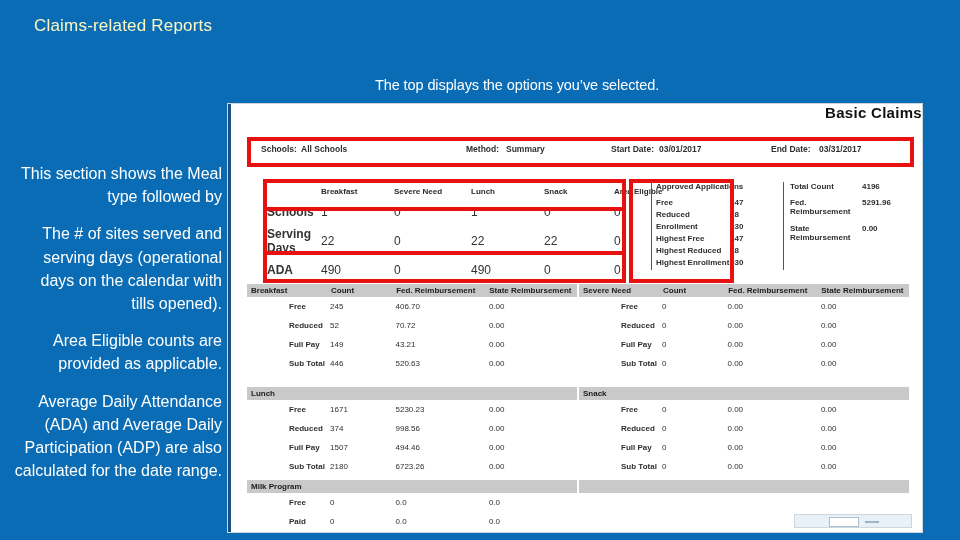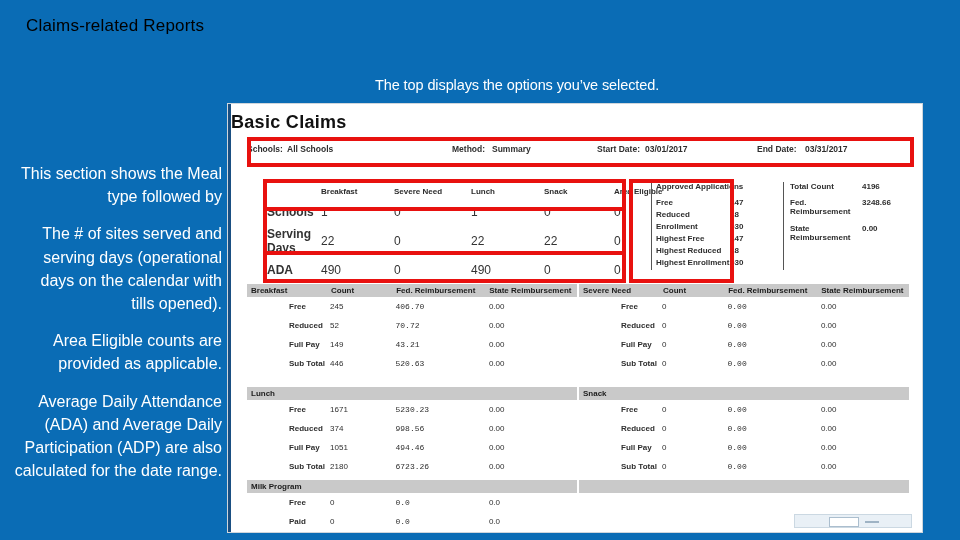--- a/index.html
+++ b/index.html
@@ -4,22 +4,22 @@
 <style>
   * { margin:0; padding:0; box-sizing:border-box; }
   html,body { width:960px; height:540px; overflow:hidden; }
   body {
     background:#0a6cb5;
     font-family:"Liberation Sans", sans-serif;
     position:relative;
   }
   
   #slide-title {
-    position:absolute; left:26px; top:16px;
-    font-size:17px; color:#000000; letter-spacing:.2px;
+    position:absolute; left:34px; top:16px;
+    font-size:17px; color:#fef9c3; letter-spacing:.2px;
     white-space:nowrap;
   }
   
   #headline {
     position:absolute; left:375px; top:77px;
     font-size:14.5px; color:#ffffff; white-space:nowrap;
     letter-spacing:-.1px;
   }
   
   #callouts {
@@ -33,36 +33,36 @@
   #report-panel {
     position:absolute; left:228px; top:104px;
     width:694px; height:428px;
     background:#ffffff;
     border-left:3px solid #1a4f82;
     box-shadow:0 0 0 1px #cfd6dc;
     overflow:hidden;
     font-family:"Liberation Sans", sans-serif;
   }
   #report-title {
-    text-align:left; font-size:18px; font-weight:bold;
-    color:#111; margin-top:8px; letter-spacing:.3px;
+    text-align:right; font-size:15px; font-weight:bold;
+    color:#111; letter-spacing:.3px;
   }
   
   .rpt { color:#3a3a3a; }
 
   
   .redbox { position:absolute; border:4px solid #e8110f; }
   #box-header   { left:16px;  top:33px;  width:667px; height:30px; }
   #box-meals    { left:32px;  top:75px;  width:363px; height:104px; }
   #box-grid1    { left:32px;  top:103px; width:363px; height:48px;  border-width:4px; }
   #box-area     { left:398px; top:75px;  width:105px; height:104px; }
 
   
   #hdr-row {
-    position:absolute; left:16px; top:40px; width:640px; height:16px;
+    position:absolute; left:30px; top:40px; width:640px; height:16px;
     font-size:8.5px; font-weight:bold; color:#2e2e2e;
   }
   #hdr-row span.lbl { position:absolute; }
   #hdr-row span.val { position:absolute; }
 
   
   #summary { position:absolute; left:36px; top:80px; width:470px; }
   #summary table { border-collapse:collapse; font-size:8px; }
   #summary th {
     font-weight:bold; color:#2c2c2c; padding:3px 0 5px 0;
@@ -99,21 +99,21 @@
     background:#c9c9c9; font-weight:bold; color:#1b1b1b;
     padding:2px 4px; display:flex;
   }
   .meal-head .mh-name { width:86px; }
   .meal-head .mh-c   { width:70px; }
   .meal-head .mh-f   { width:100px; }
   .meal-head .mh-s   { width:90px; }
   .meal-row { display:flex; padding:5px 4px 5px 0; color:#2f2f2f; }
   .meal-row .r-name { width:86px; padding-left:42px; font-weight:bold; }
   .meal-row .r-c { width:70px; }
-  .meal-row .r-f { width:100px;font-family:Liberation Mono, monospace; }
+  .meal-row .r-f { width:100px; }
   .meal-row .r-s { width:90px; }
 
   #blk-breakfast { left:16px;  top:180px; width:330px; }
   #blk-severe    { left:348px; top:180px; width:330px; }
   #blk-lunch     { left:16px;  top:283px; width:330px; }
   #blk-snack     { left:348px; top:283px; width:330px; }
   #blk-milk      { left:16px;  top:376px; width:330px; }
   #blk-milk2     { left:348px; top:376px; width:330px; }
 
   
@@ -241,21 +241,21 @@
           <span class="v">530</span>
         </div>
       </div>
       <div class="col-b">
         <div class="ln2">
           <span class="k">Total Count</span>
           <span class="v">4196</span>
         </div>
         <div class="ln2">
           <span class="k">Fed. Reimbursement</span>
-          <span class="v">3248.66</span>
+          <span class="v">5291.96</span>
         </div>
         <div class="ln2">
           <span class="k">State Reimbursement</span>
           <span class="v">0.00</span>
         </div>
       </div>
     </div>
   </div>
 
   <div class="meal-block blurish" id="blk-breakfast">
@@ -335,21 +335,21 @@
       <span class="r-s">0.00</span>
     </div>
     <div class="meal-row">
       <span class="r-name">Reduced</span>
       <span class="r-c">374</span>
       <span class="r-f">998.56</span>
       <span class="r-s">0.00</span>
     </div>
     <div class="meal-row">
       <span class="r-name">Full Pay</span>
-      <span class="r-c">1051</span>
+      <span class="r-c">1507</span>
       <span class="r-f">494.46</span>
       <span class="r-s">0.00</span>
     </div>
     <div class="meal-row">
       <span class="r-name">Sub Total</span>
       <span class="r-c">2180</span>
       <span class="r-f">6723.26</span>
       <span class="r-s">0.00</span>
     </div>
   </div>

